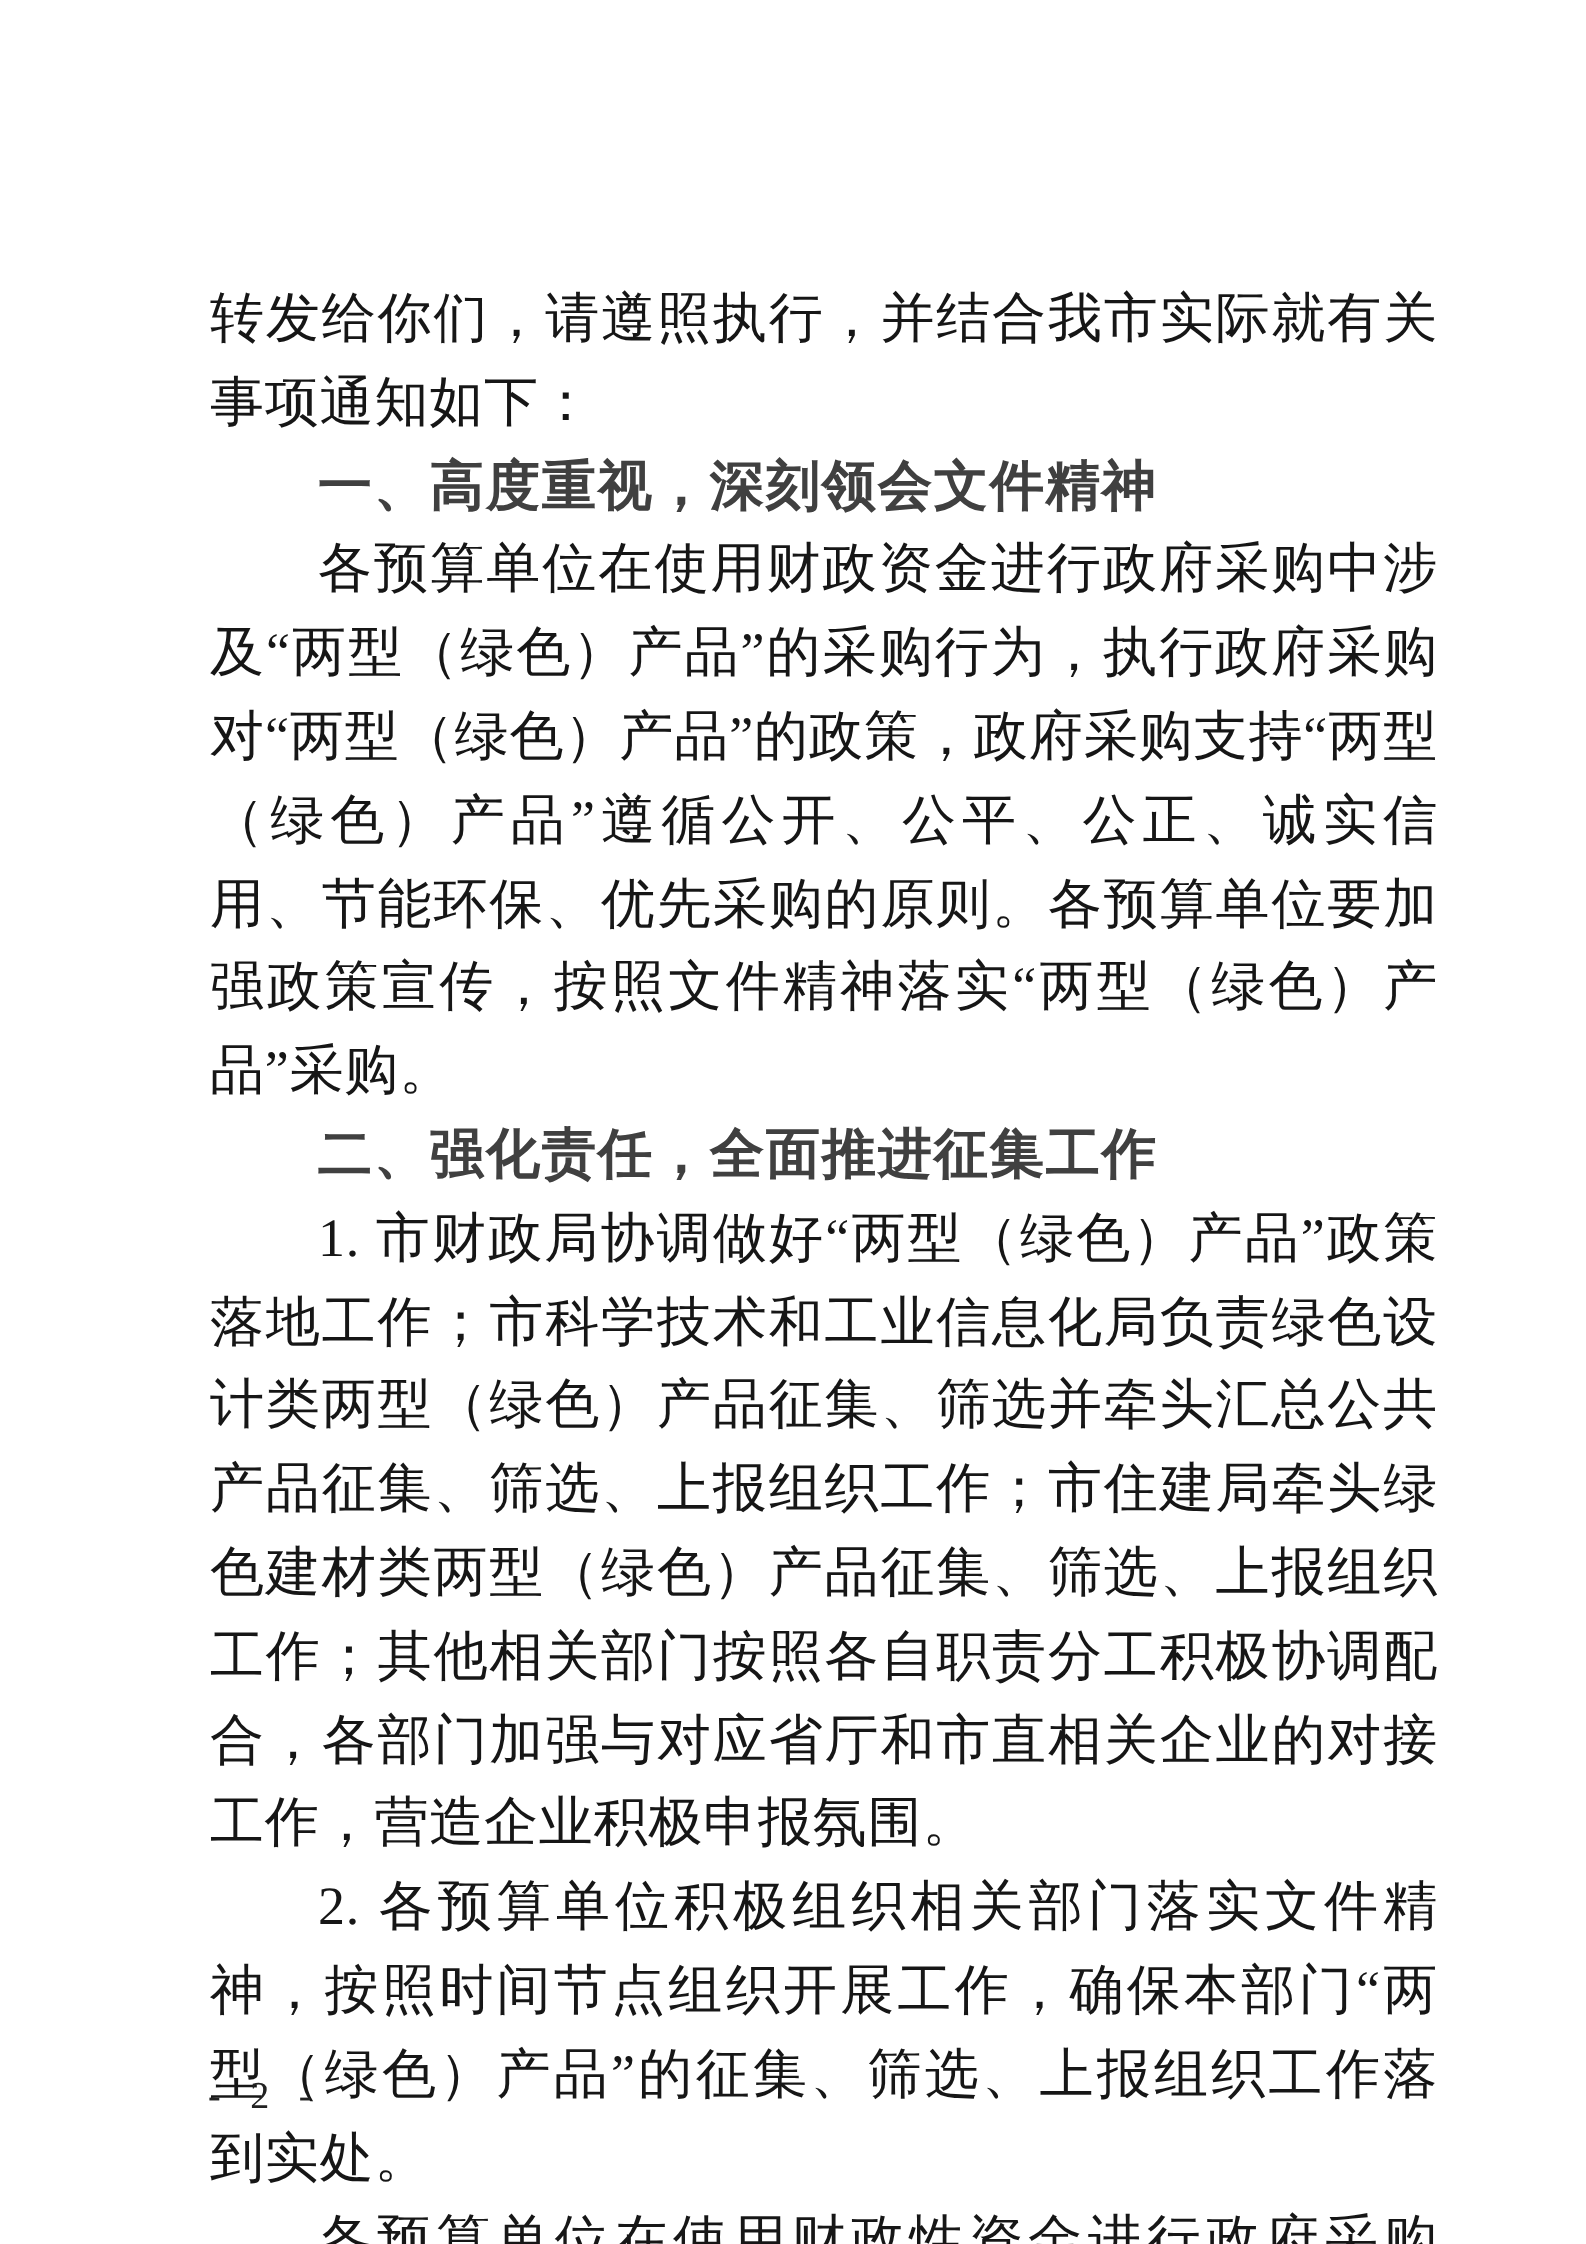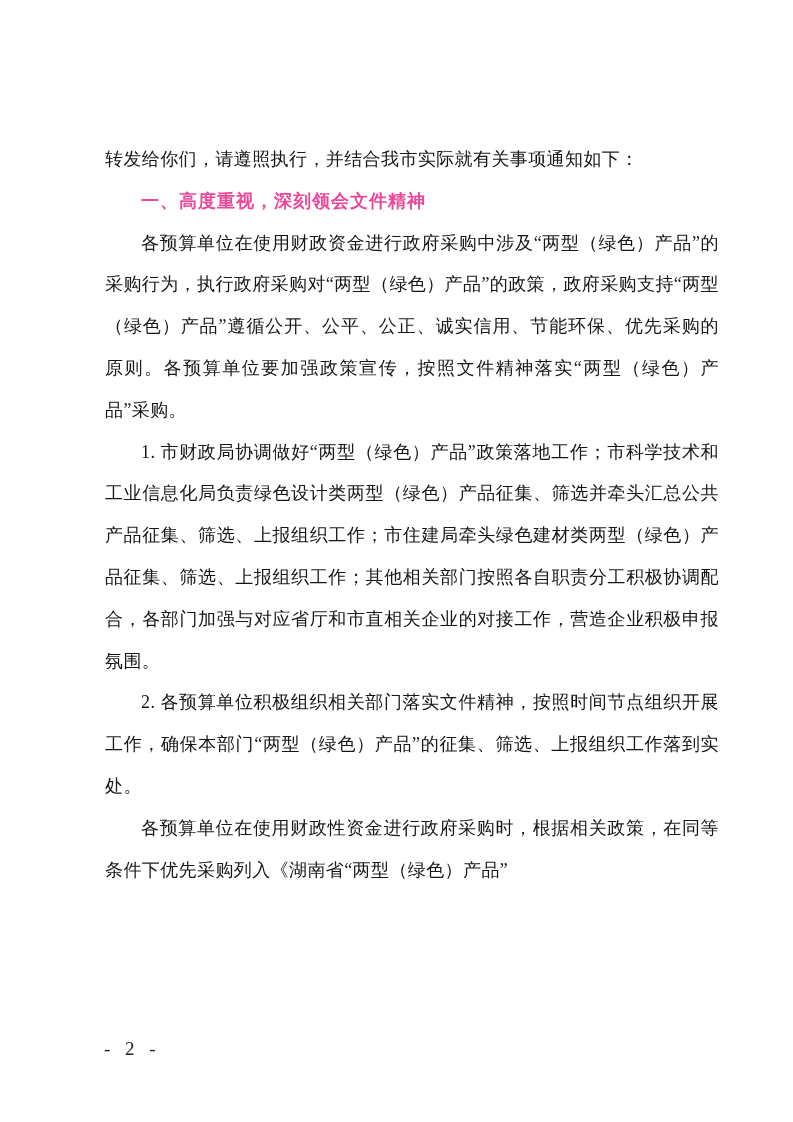--- a/index.html
+++ b/index.html
@@ -18,34 +18,34 @@
     color: #161616;
   }
   .content {
     position: absolute;
     left: 105px;
     top: 139px;
     width: 614px;
   }
   .block {
     margin: 0;
-    font-size: 18px;
+    font-size: 27px;
     line-height: 41.8px;
     text-align: justify;
     text-justify: inter-ideograph;
     letter-spacing: 0.4px;
     word-break: break-all;
   }
   .block.indent {
     text-indent: 2em;
   }
   .block.heading {
     font-family: "Liberation Sans", "DejaVu Sans", sans-serif;
     font-weight: bold;
-    color: #ec4899;
+    color: #404040;
     text-indent: 2em;
     text-align: left;
     letter-spacing: 1px;
   }
   .page-footer {
     position: absolute;
     left: 104px;
     top: 1038px;
     font-size: 19px;
     letter-spacing: 5px;
@@ -54,19 +54,20 @@
   }
 </style>
 </head>
 <body>
 
 <div class="page">
   <div class="content">
     <p class="block">转发给你们，请遵照执行，并结合我市实际就有关事项通知如下：</p>
     <p class="block heading">一、高度重视，深刻领会文件精神</p>
     <p class="block indent">各预算单位在使用财政资金进行政府采购中涉及“两型（绿色）产品”的采购行为，执行政府采购对“两型（绿色）产品”的政策，政府采购支持“两型（绿色）产品”遵循公开、公平、公正、诚实信用、节能环保、优先采购的原则。各预算单位要加强政策宣传，按照文件精神落实“两型（绿色）产品”采购。</p>
+    <p class="block heading">二、强化责任，全面推进征集工作</p>
     <p class="block indent">1. 市财政局协调做好“两型（绿色）产品”政策落地工作；市科学技术和工业信息化局负责绿色设计类两型（绿色）产品征集、筛选并牵头汇总公共产品征集、筛选、上报组织工作；市住建局牵头绿色建材类两型（绿色）产品征集、筛选、上报组织工作；其他相关部门按照各自职责分工积极协调配合，各部门加强与对应省厅和市直相关企业的对接工作，营造企业积极申报氛围。</p>
     <p class="block indent">2. 各预算单位积极组织相关部门落实文件精神，按照时间节点组织开展工作，确保本部门“两型（绿色）产品”的征集、筛选、上报组织工作落到实处。</p>
     <p class="block indent">各预算单位在使用财政性资金进行政府采购时，根据相关政策，在同等条件下优先采购列入《湖南省“两型（绿色）产品”</p>
   </div>
 
   <div class="page-footer">- 2 -</div>
 </div>
 
 </body></html>

